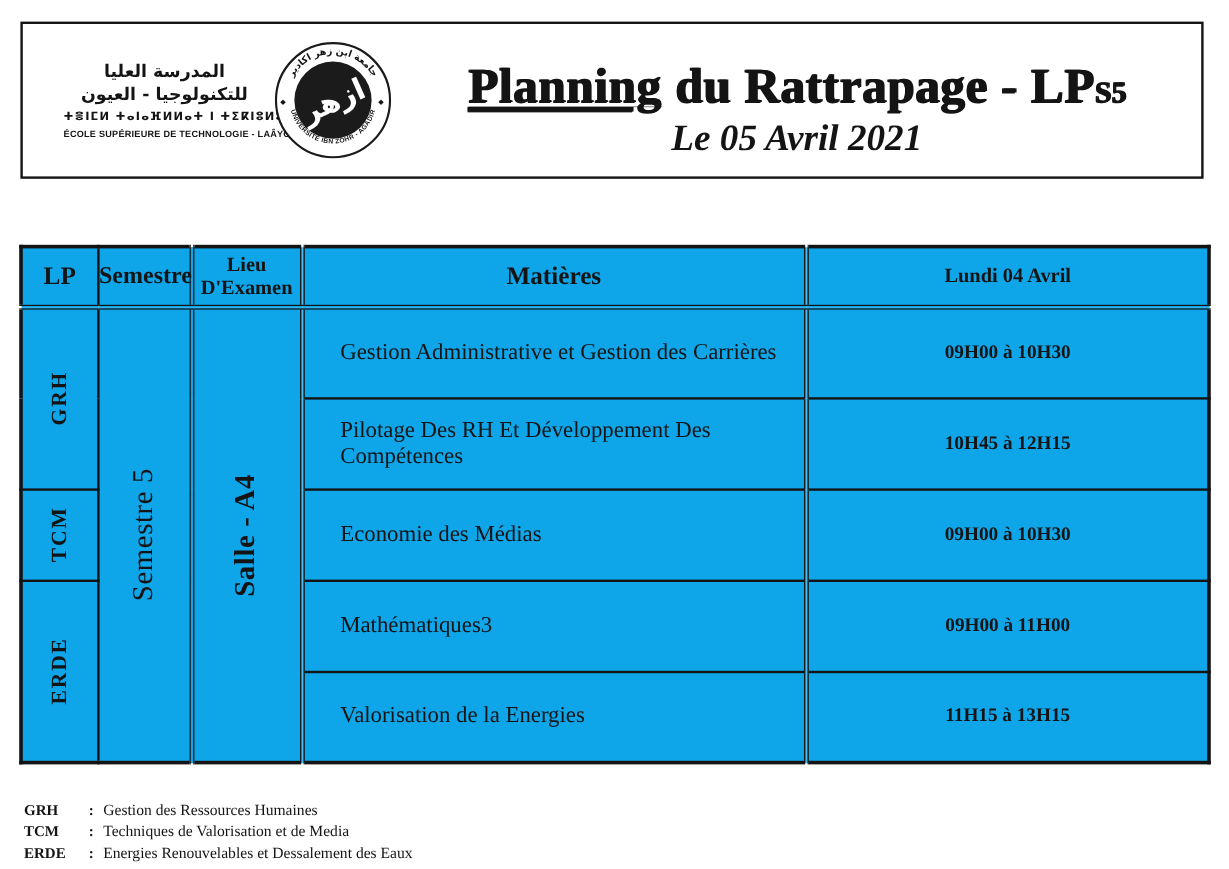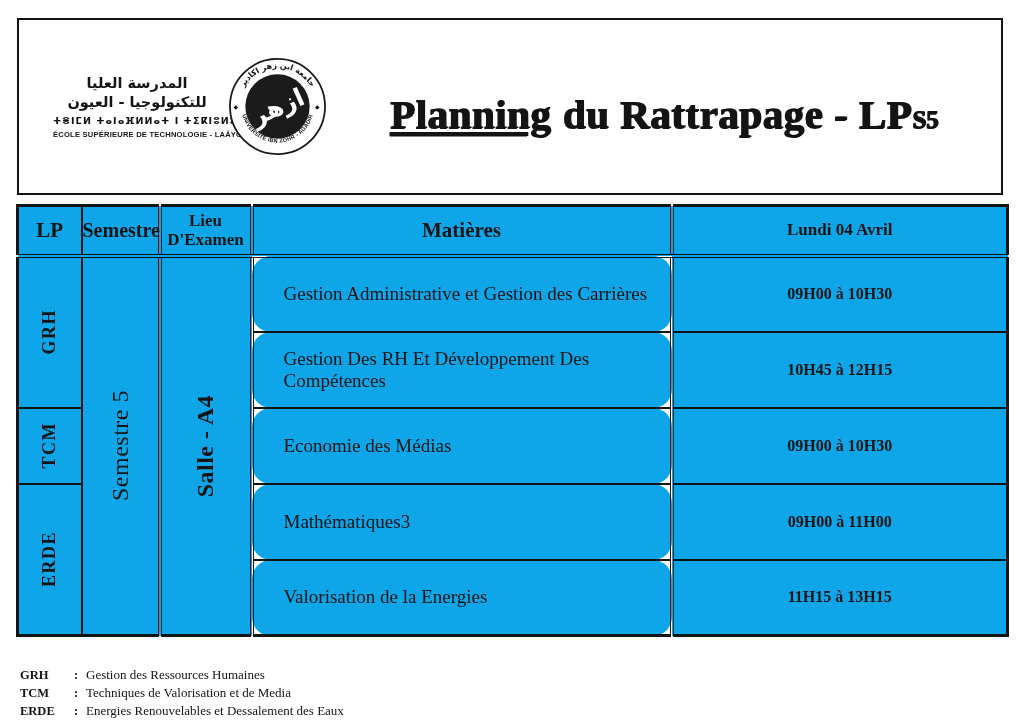--- a/index.html
+++ b/index.html
@@ -7,21 +7,21 @@
   body {
     position:relative;
     background:#ffffff;
     font-family:"Liberation Serif", serif;
     color:#141414;
     overflow:hidden;
   }
 
   
   .header-box {
-    position:absolute; left:17px; top:18px; width:986px; height:177px;
+    position:absolute; left:17px; top:18px; width:986px; height:131px;
     border:2px solid #141414;
     display:flex; align-items:center;
   }
   .logo-block {
     width:308px; height:100%;
     display:flex; align-items:center; justify-content:flex-end;
     gap:7px; padding-left:34px;
   }
   .logo-text { width:168px; text-align:center; }
   .arabic-name {
@@ -91,21 +91,20 @@
     white-space:nowrap;
   }
   .lp-name  { font-size:18px; font-weight:bold; letter-spacing:1.5px; }
   .sem-val  { font-size:24px; letter-spacing:.5px; }
   .salle-val{ font-size:24px; font-weight:bold; letter-spacing:.5px; }
 
   .cell-mat {
     text-align:left !important;
     padding-left:30px;
     font-size:19px;
-    border-radius:19px;
   }
   .cell-time { font-size:16px; font-weight:bold; }
 
   
   .legend { position:absolute; left:20px; top:652px; }
   .legend-row {
     display:grid; grid-template-columns:46px 20px auto;
     align-items:baseline; height:18px;
   }
   .legend-abbr { font-weight:bold; font-size:12.5px; }
@@ -140,20 +139,21 @@
       <text x="88" y="53" font-size="6" fill="#141414">◆</text>
       <circle cx="50" cy="50" r="32.5" fill="#1b1b1b"></circle>
       <text x="50" y="59" font-size="25" fill="#ffffff" text-anchor="middle" font-family="DejaVu Sans, sans-serif" font-weight="bold" transform="rotate(-24 50 50)">ازهر</text>
     </svg>
   </div>
 
   <div class="title-block">
     <div class="title-line1">
       <span class="title-underlined">Planning</span><span class="title-rest">du Rattrapage - LP</span><span class="title-sub">S5</span>
     </div>
+    <div class="title-line3">Le 05 Avril 2021</div>
   </div>
 </div>
 
 <table class="planning">
   <colgroup>
     <col style="width:64px">
       <col style="width:78px">
       <col style="width:92px">
       <col style="width:420px">
       <col style="width:336px">
@@ -178,21 +178,21 @@
       <td rowspan="5">
         <div class="vert sem-val">Semestre 5</div>
       </td>
       <td rowspan="5" class="dbl">
         <div class="vert salle-val">Salle - A4</div>
       </td>
       <td class="cell-mat dbl">Gestion Administrative et Gestion des Carrières</td>
       <td class="cell-time dbl">09H00 à 10H30</td>
     </tr>
     <tr>
-      <td class="cell-mat dbl">Gestion Des RH Et Développement Des Compétences</td>
+      <td class="cell-mat dbl">Pilotage Des RH Et Développement Des Compétences</td>
       <td class="cell-time dbl">10H45 à 12H15</td>
     </tr>
     <tr>
       <td>
         <div class="vert lp-name">TCM</div>
       </td>
       <td class="cell-mat dbl">Economie des Médias</td>
       <td class="cell-time dbl">09H00 à 10H30</td>
     </tr>
     <tr>

